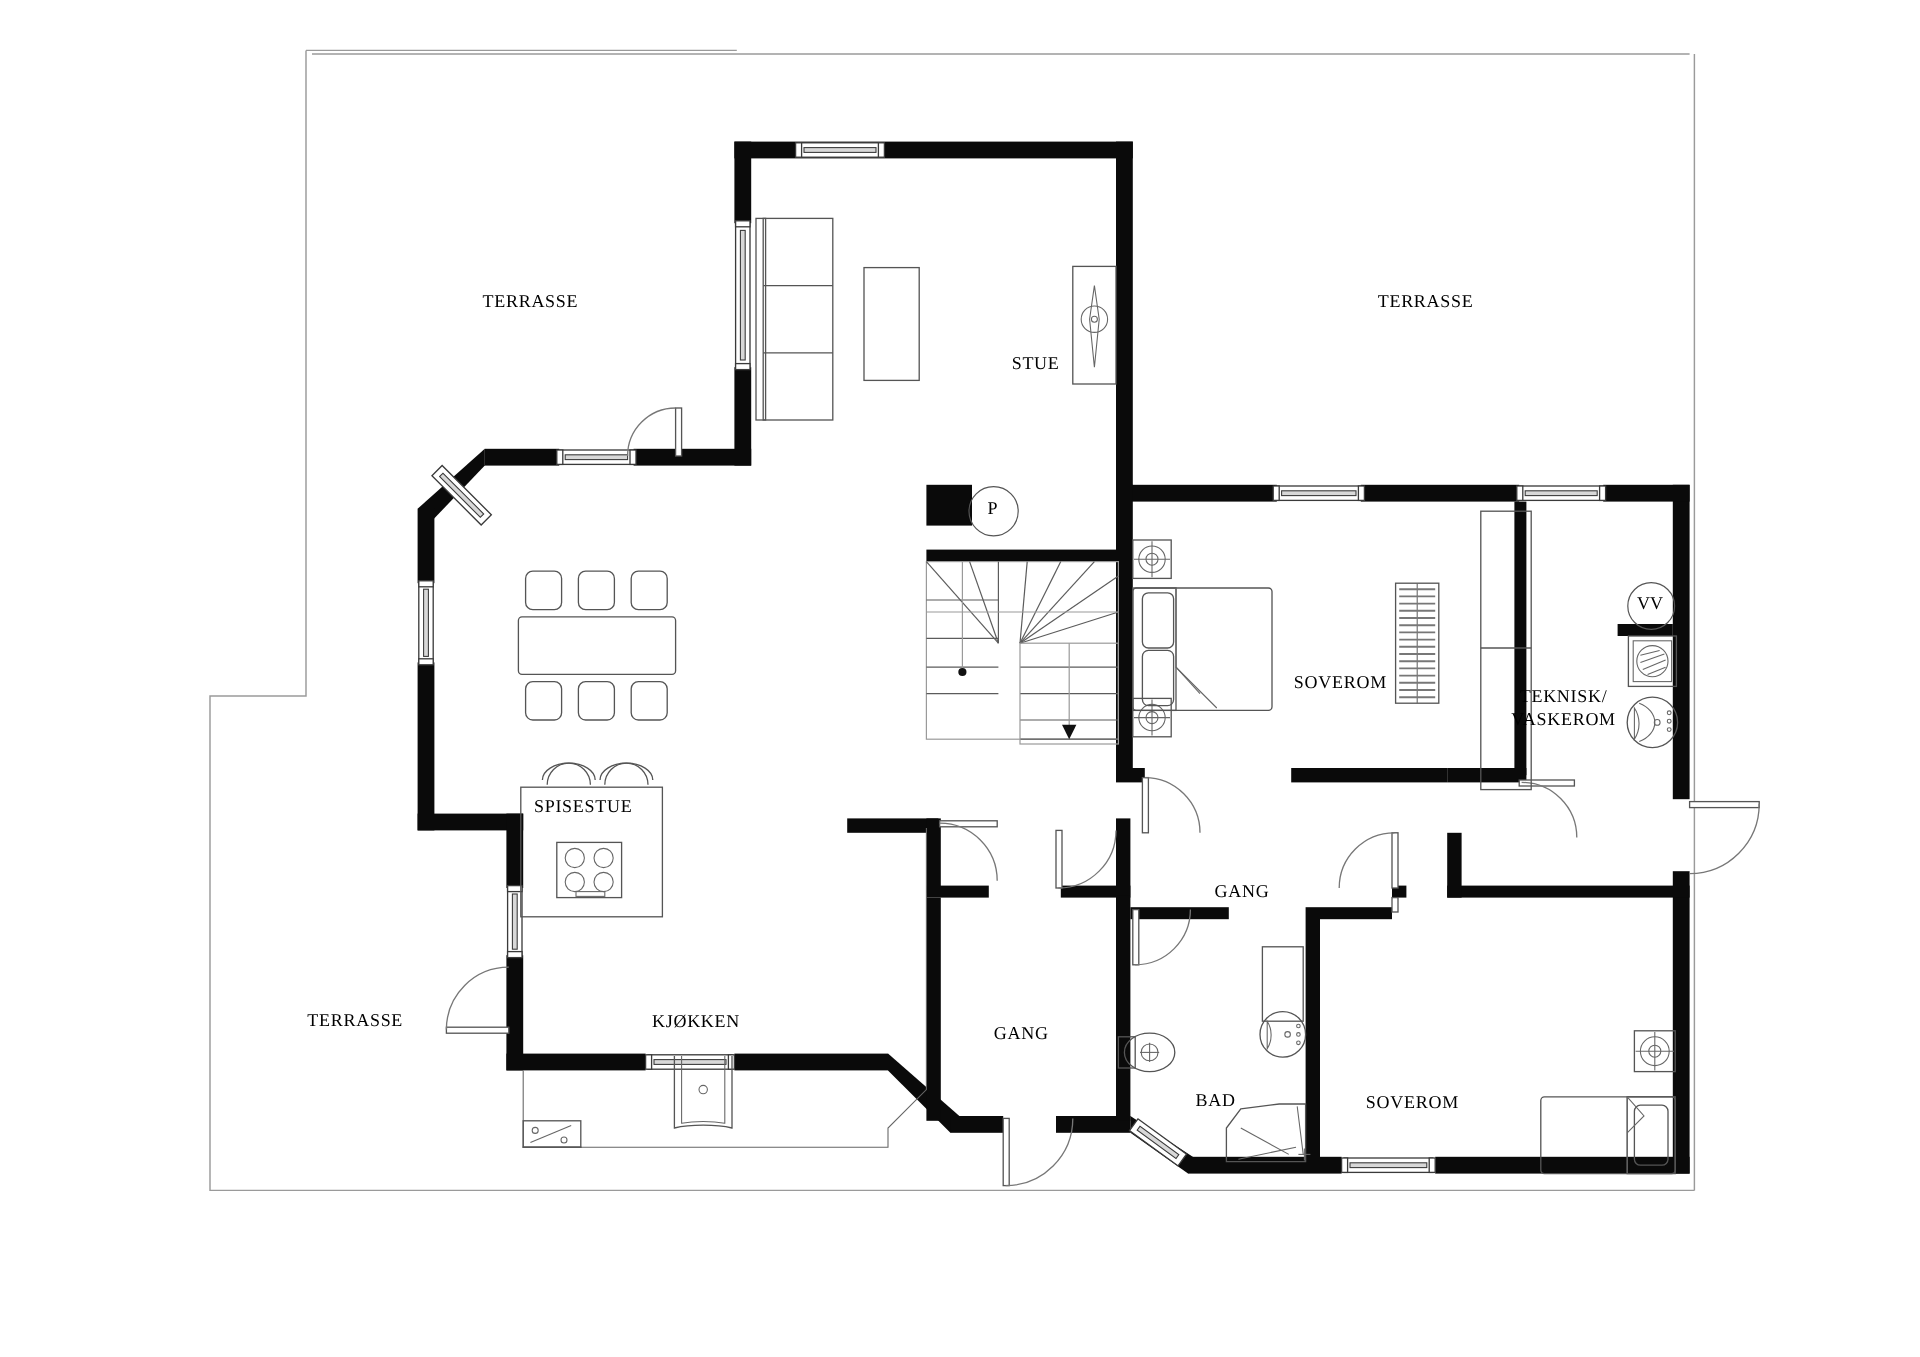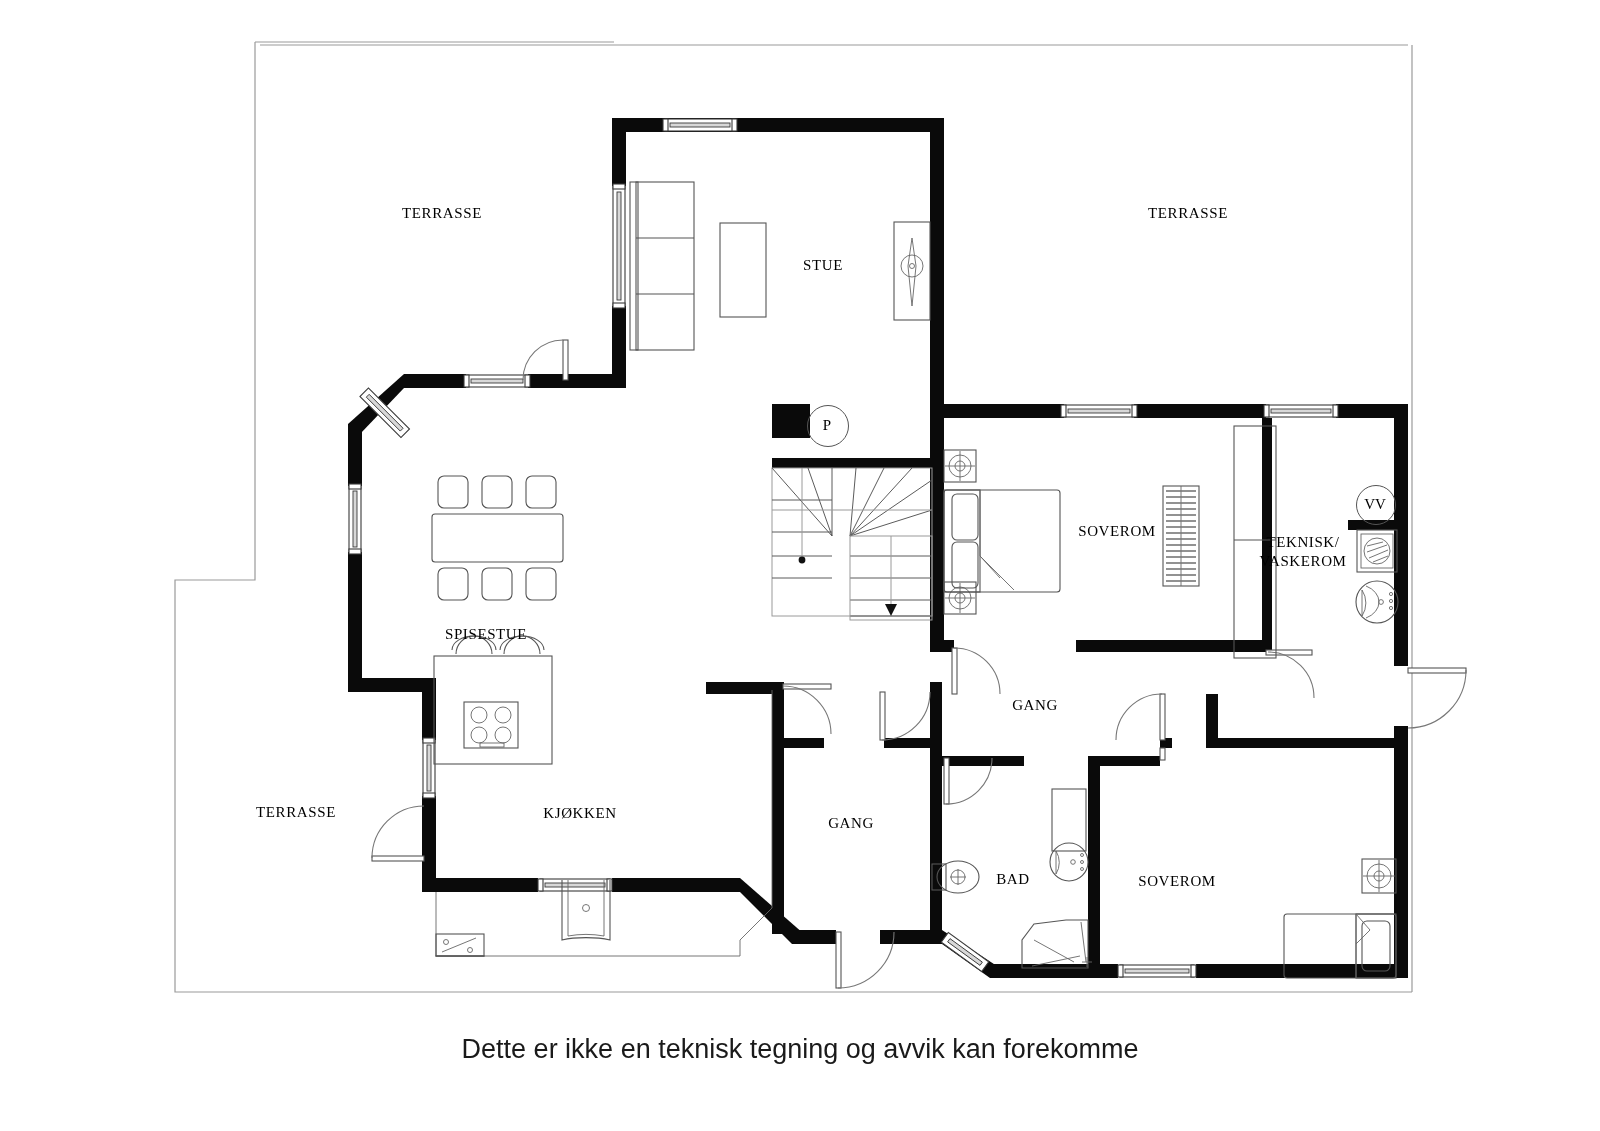--- a/index.html
+++ b/index.html
@@ -9,20 +9,21 @@
   .rlabel{
     position:absolute;
     font-family:"Liberation Serif",serif;
     font-size:15px;
     letter-spacing:0.6px;
     color:#000;
     white-space:pre;
     text-align:center;
     transform:translate(-50%,-50%);
     line-height:1.25;
+    margin-top:39px;
   }
   .caption{
     position:absolute;
     left:800px;
     top:1049px;
     transform:translate(-50%,-50%);
     font-family:"Liberation Sans",sans-serif;
     font-size:27px;
     color:#1a1a1a;
     white-space:nowrap;
@@ -492,32 +493,31 @@
       <path class="fl2" d="M1356,914 L1370,930 L1356,944"></path>
       <line class="fl2" x1="1356" y1="914" x2="1356" y2="978"></line>
     </g>
   </g>
 
 </svg>
 
 <div class="rlabel" style="left:442px;top:213px;">TERRASSE</div>
 <div class="rlabel" style="left:1188px;top:213px;">TERRASSE</div>
 <div class="rlabel" style="left:296px;top:812px;">TERRASSE</div>
-<div class="rlabel" style="left:823px;top:265px;">STUE</div>
+<div class="rlabel" style="left:863px;top:265px;">STUE</div>
 <div class="rlabel" style="left:486px;top:634px;">SPISESTUE</div>
 <div class="rlabel" style="left:580px;top:813px;">KJØKKEN</div>
 <div class="rlabel" style="left:1035px;top:705px;">GANG</div>
 <div class="rlabel" style="left:851px;top:823px;">GANG</div>
 <div class="rlabel" style="left:1117px;top:531px;">SOVEROM</div>
 <div class="rlabel" style="left:1177px;top:881px;">SOVEROM</div>
 <div class="rlabel" style="left:1013px;top:879px;text-align:center;">BAD</div>
 <div class="rlabel" style="left:1303px;top:552px;">TEKNISK/
 VASKEROM</div>
 
 <div style="position:absolute;left:827px;top:425px;width:40px;height:40px;margin-left:-20px;margin-top:-20px;border:1.1px solid #555;border-radius:50%;"></div>
 <div class="badge" style="left:827px;top:425px;">P</div>
 
 <div style="position:absolute;left:1375px;top:504px;width:38px;height:38px;margin-left:-19px;margin-top:-19px;border:1.1px solid #555;border-radius:50%;"></div>
 <div class="badge" style="left:1375px;top:504px;">VV</div>
 
-<div class="caption">Dette er ikke en teknisk tegning og avvik kan forekomme</div>
 
 </div>
 
 </body></html>

